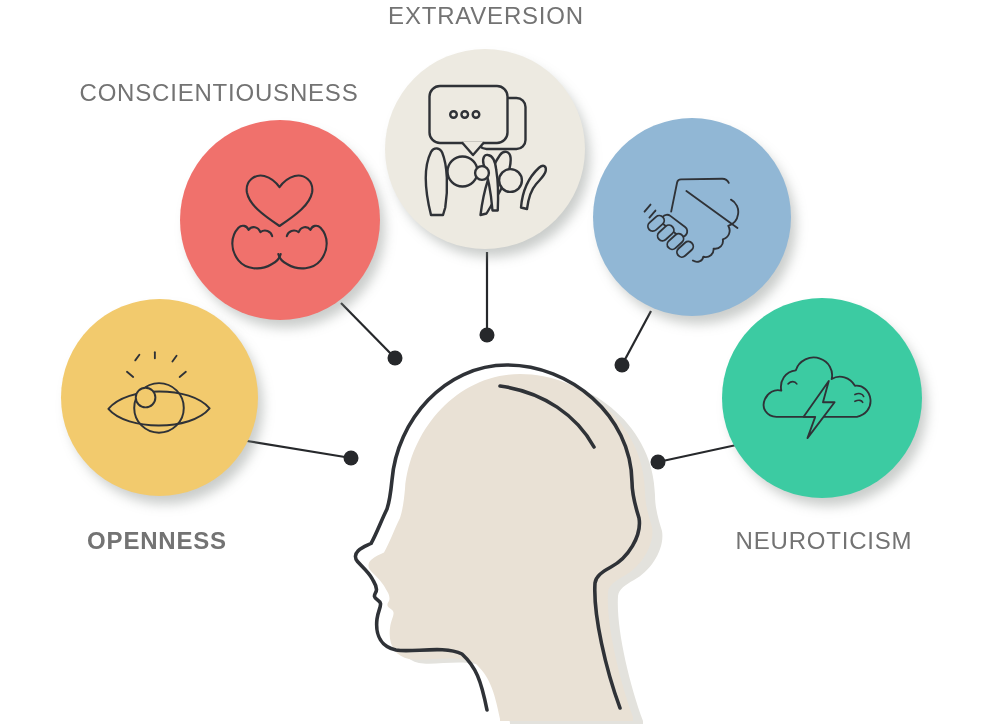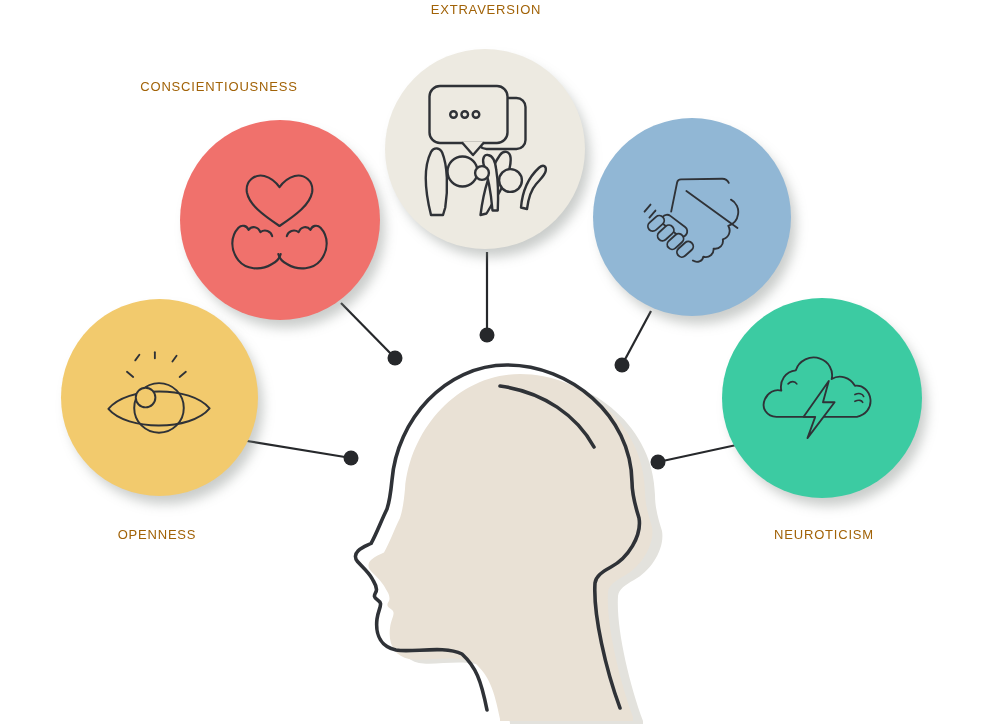--- a/index.html
+++ b/index.html
@@ -8,21 +8,21 @@
     overflow:hidden;font-family:"Liberation Sans", sans-serif;
   }
   .connectors{position:absolute;left:0;top:0;pointer-events:none;}
   .trait-circle{
     position:absolute;border-radius:50%;
     box-shadow:6px 9px 12px -1px rgba(128,136,130,0.42);
   }
   .trait-circle svg{position:absolute;}
   .trait-label{
     position:absolute;transform:translateX(-50%);
-    font-size:13px;font-weight:500;letter-spacing:0.8px;color:#a16207;
+    font-size:24px;font-weight:500;letter-spacing:0.8px;color:#737373;
     white-space:nowrap;
   }
   .c-conscientiousness{left:180px;top:120px;width:200px;height:200px;}
   .c-extraversion{left:385px;top:49px;width:200px;height:200px;}
   .c-agreeableness{left:593px;top:118px;width:198px;height:198px;}
   .c-openness{left:61px;top:299px;width:197px;height:197px;}
   .c-neuroticism{left:722px;top:298px;width:200px;height:200px;}
   .head-figure{position:absolute;left:330px;top:350px;}
   .icon-stroke{stroke:#2f3237;fill:none;stroke-linecap:round;stroke-linejoin:round;}
 </style>
@@ -157,18 +157,18 @@
         M18,70 C8,70 2,61 6,52 C9,45 16,41 23,43 C21,33 27,23 38,22
         C41,12 53,6 63,10 C72,13 77,22 75,31 C83,26 94,29 99,38
         C107,37 114,43 115,52 C116,61 110,68 101,70 Z"></path>
       <path class="icon-stroke" stroke-width="1.7" d="M30,36 C33,33 37,33 39,36"></path>
       <path class="icon-stroke" stroke-width="1.7" d="M99,47 C103,45 107,46 108,49"></path>
       <path class="icon-stroke" stroke-width="1.7" d="M99,54 C103,52 106,53 107,55"></path>
       <path d="M72,33 L46,70 L58,70 L50,92 L78,55 L66,55 Z" fill="currentColor" stroke="#2f3237" stroke-width="1.9" stroke-linejoin="round"></path>
     </svg>
   </div>
 
-  <div class="trait-label" style="left:157px;top:527px;">OPENNESS</div>
+  <div class="trait-label" style="left:157px;top:527px;font-weight:bold;">OPENNESS</div>
   <div class="trait-label" style="left:219px;top:79px;">CONSCIENTIOUSNESS</div>
   <div class="trait-label" style="left:486px;top:2px;">EXTRAVERSION</div>
   <div class="trait-label" style="left:824px;top:527px;">NEUROTICISM</div>
 
 </div>
 
 </body></html>

